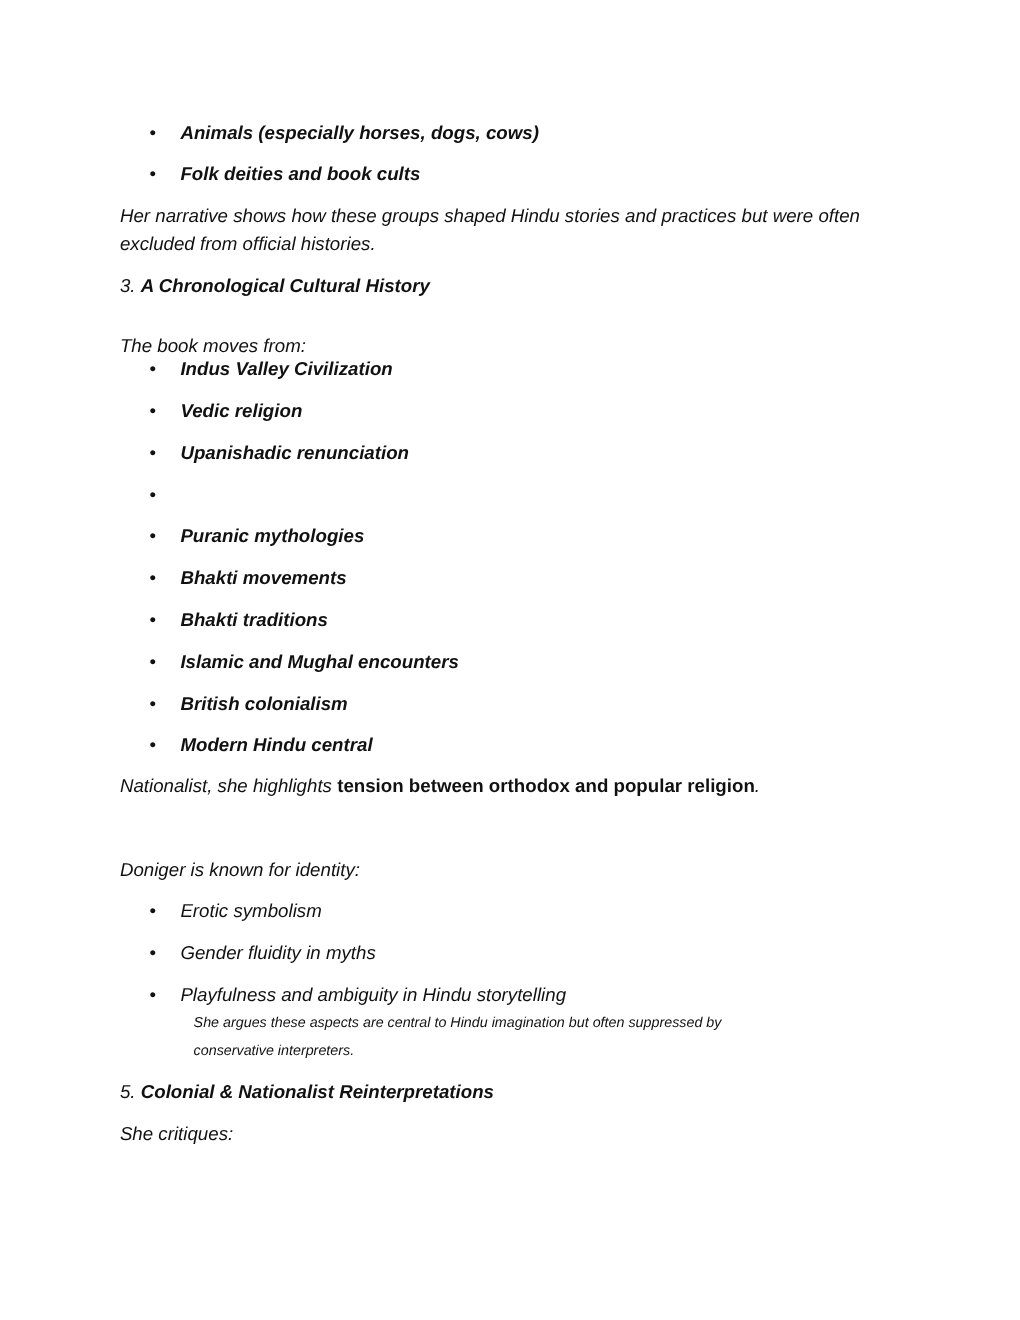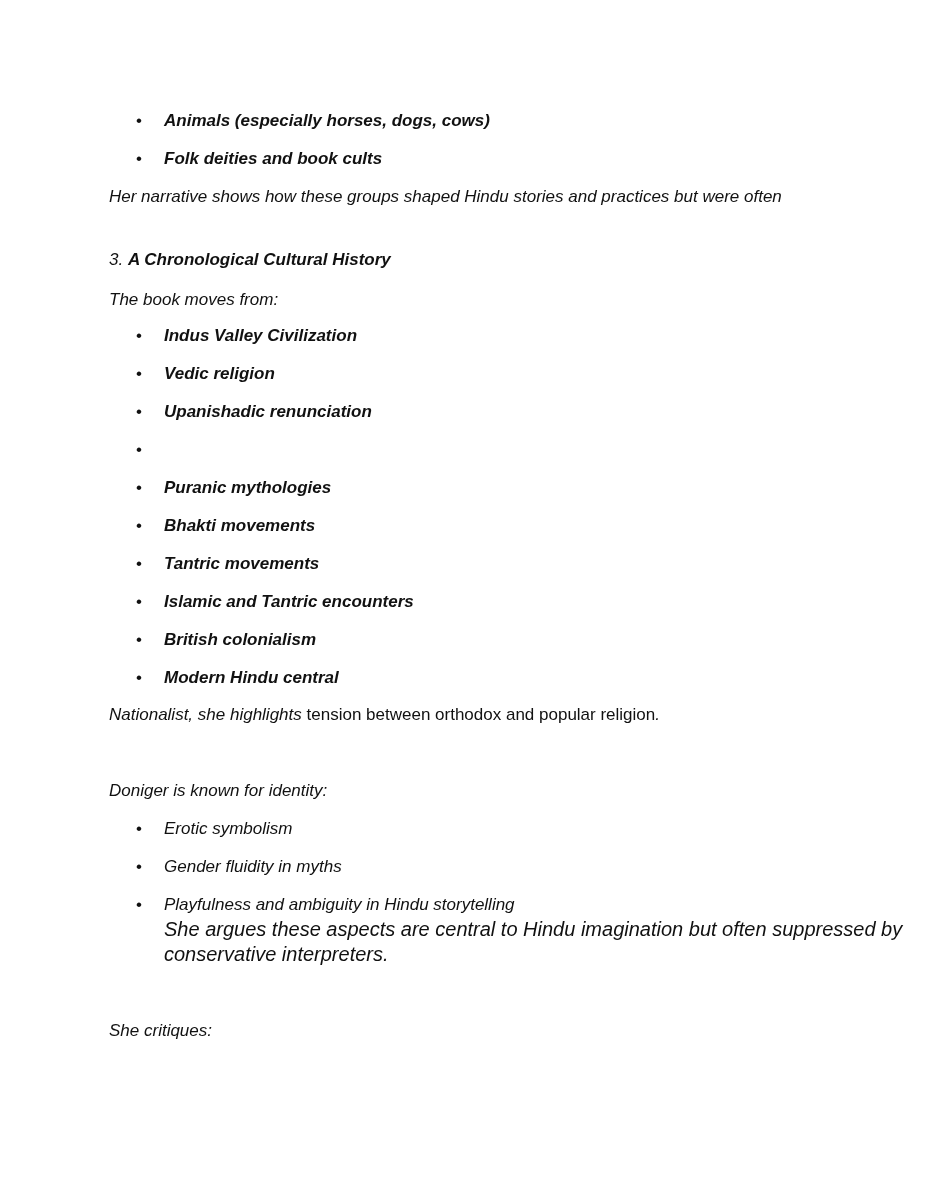--- a/index.html
+++ b/index.html
@@ -4,45 +4,46 @@
   <style>
     html, body { margin: 0; padding: 0; background: #ffffff; }
     body { width: 927px; height: 1200px; position: relative; overflow: hidden;
            font-family: "Liberation Sans", "DejaVu Sans", sans-serif; color: #111111; }
     .page { position: absolute; left: 0; top: 0; width: 927px; height: 1200px; background: #fff; }
     .line { position: absolute; left: 109px; font-size: 17px; line-height: 25px; font-style: italic; white-space: nowrap; }
     .bullet-row { position: absolute; left: 0; width: 927px; height: 25px; }
     .bullet { position: absolute; left: 136px; top: 0; font-size: 17px; line-height: 25px; font-style: normal; }
     .btext { position: absolute; left: 164px; top: 0; font-size: 17px; line-height: 25px; font-style: italic; white-space: nowrap; text-align: right; }
     .bold { font-weight: bold; }
-    .cont { position: absolute; left: 164px; font-size: 20px; line-height: 25px; font-style: italic; white-space: nowrap; }
-    .upright-bold { font-weight: normal; font-style: normal; }
+    .cont { position: absolute; left: 176px; font-size: 13px; line-height: 25px; font-style: italic; white-space: nowrap; }
+    .upright-bold { font-weight: bold; font-style: normal; }
   </style>
 </head>
 <body>
 
 <div class="page">
 
   <div class="bullet-row" style="top:108px">
     <span class="bullet">•</span>
     <span class="btext bold">Animals (especially horses, dogs, cows)</span>
   </div>
   <div class="bullet-row" style="top:146px">
     <span class="bullet">•</span>
     <span class="btext bold">Folk deities and book cults</span>
   </div>
 
   <div class="line" style="top:184px">Her narrative shows how these groups shaped Hindu stories and practices but were often</div>
+  <div class="line" style="top:209px">excluded from official histories.</div>
 
   <div class="line" style="top:247px">
     <span>3.</span>
     <span class="bold">A Chronological Cultural History</span>
   </div>
 
-  <div class="line" style="top:287px">The book moves from:</div>
+  <div class="line" style="top:302px">The book moves from:</div>
 
   <div class="bullet-row" style="top:323px">
     <span class="bullet">•</span>
     <span class="btext bold">Indus Valley Civilization</span>
   </div>
   <div class="bullet-row" style="top:361px">
     <span class="bullet">•</span>
     <span class="btext bold">Vedic religion</span>
   </div>
   <div class="bullet-row" style="top:399px">
@@ -55,25 +56,25 @@
   <div class="bullet-row" style="top:475px">
     <span class="bullet">•</span>
     <span class="btext bold">Puranic mythologies</span>
   </div>
   <div class="bullet-row" style="top:513px">
     <span class="bullet">•</span>
     <span class="btext bold">Bhakti movements</span>
   </div>
   <div class="bullet-row" style="top:551px">
     <span class="bullet">•</span>
-    <span class="btext bold">Tantric movements</span>
+    <span class="btext bold">Bhakti traditions</span>
   </div>
   <div class="bullet-row" style="top:589px">
     <span class="bullet">•</span>
-    <span class="btext bold">Islamic and Tantric encounters</span>
+    <span class="btext bold">Islamic and Mughal encounters</span>
   </div>
   <div class="bullet-row" style="top:627px">
     <span class="bullet">•</span>
     <span class="btext bold">British colonialism</span>
   </div>
   <div class="bullet-row" style="top:665px">
     <span class="bullet">•</span>
     <span class="btext bold">Modern Hindu central</span>
   </div>
 
@@ -92,16 +93,20 @@
     <span class="bullet">•</span>
     <span class="btext">Gender fluidity in myths</span>
   </div>
   <div class="bullet-row" style="top:892px">
     <span class="bullet">•</span>
     <span class="btext">Playfulness and ambiguity in Hindu storytelling</span>
   </div>
   <div class="cont" style="top:917px">She argues these aspects are central to Hindu imagination but often suppressed by</div>
   <div class="cont" style="top:942px">conservative interpreters.</div>
 
+  <div class="line" style="top:980px">
+    <span>5.</span>
+    <span class="bold">Colonial &amp; Nationalist Reinterpretations</span>
+  </div>
 
   <div class="line" style="top:1018px">She critiques:</div>
 
 </div>
 
 </body></html>

